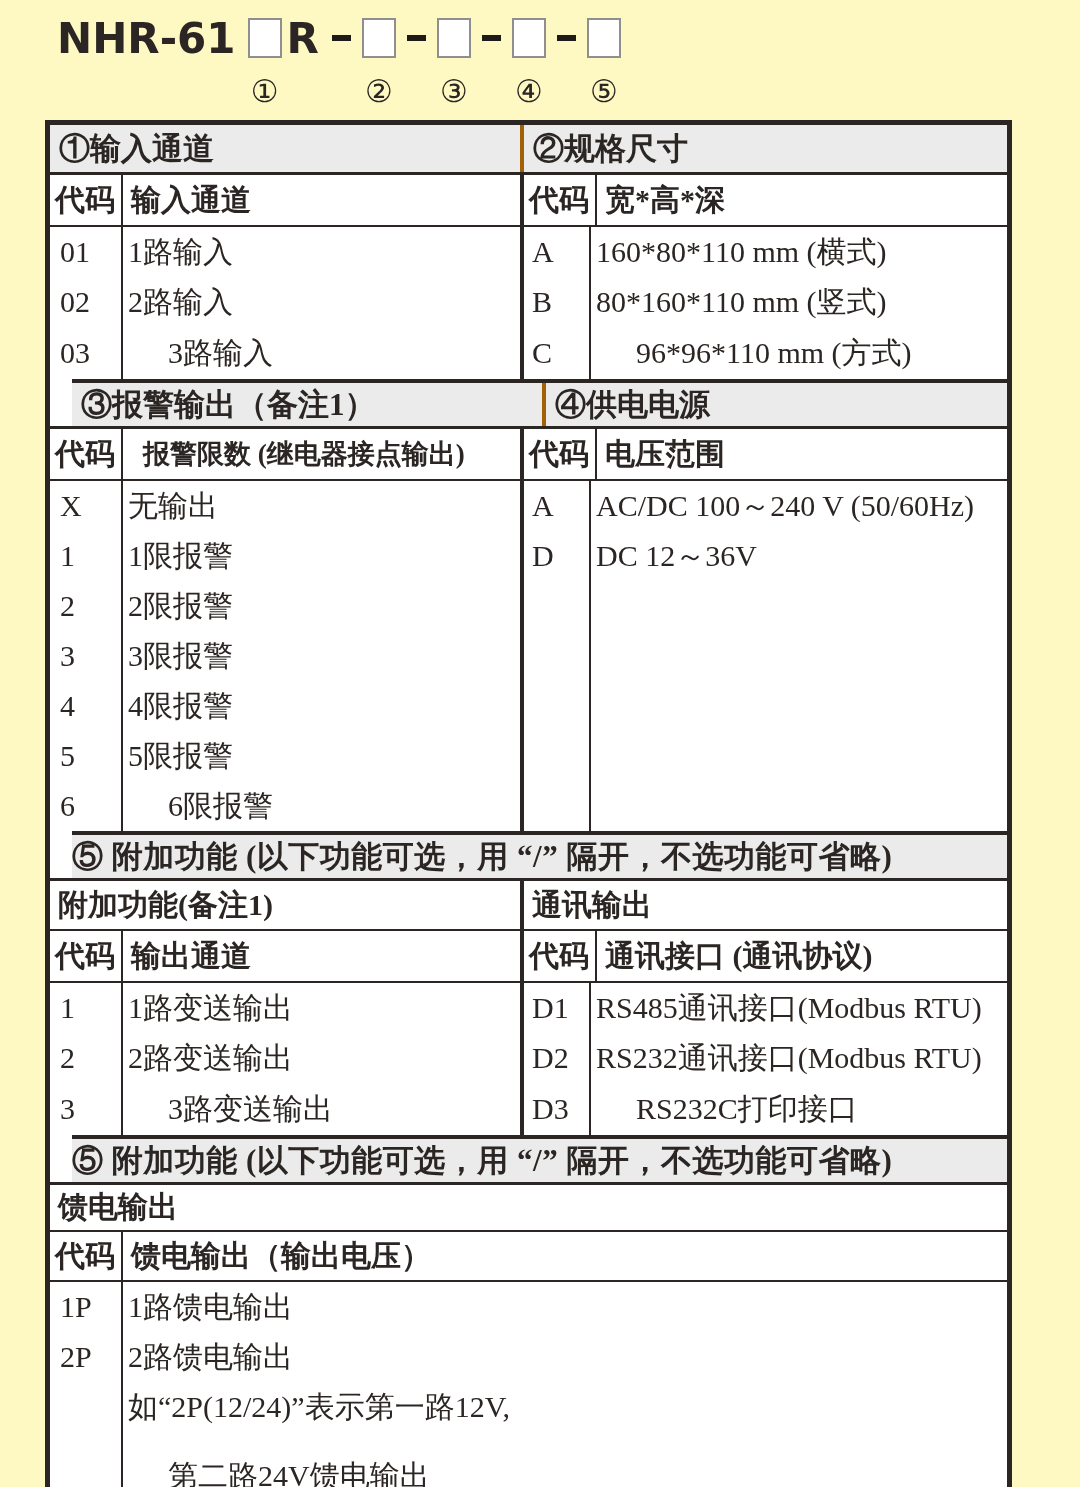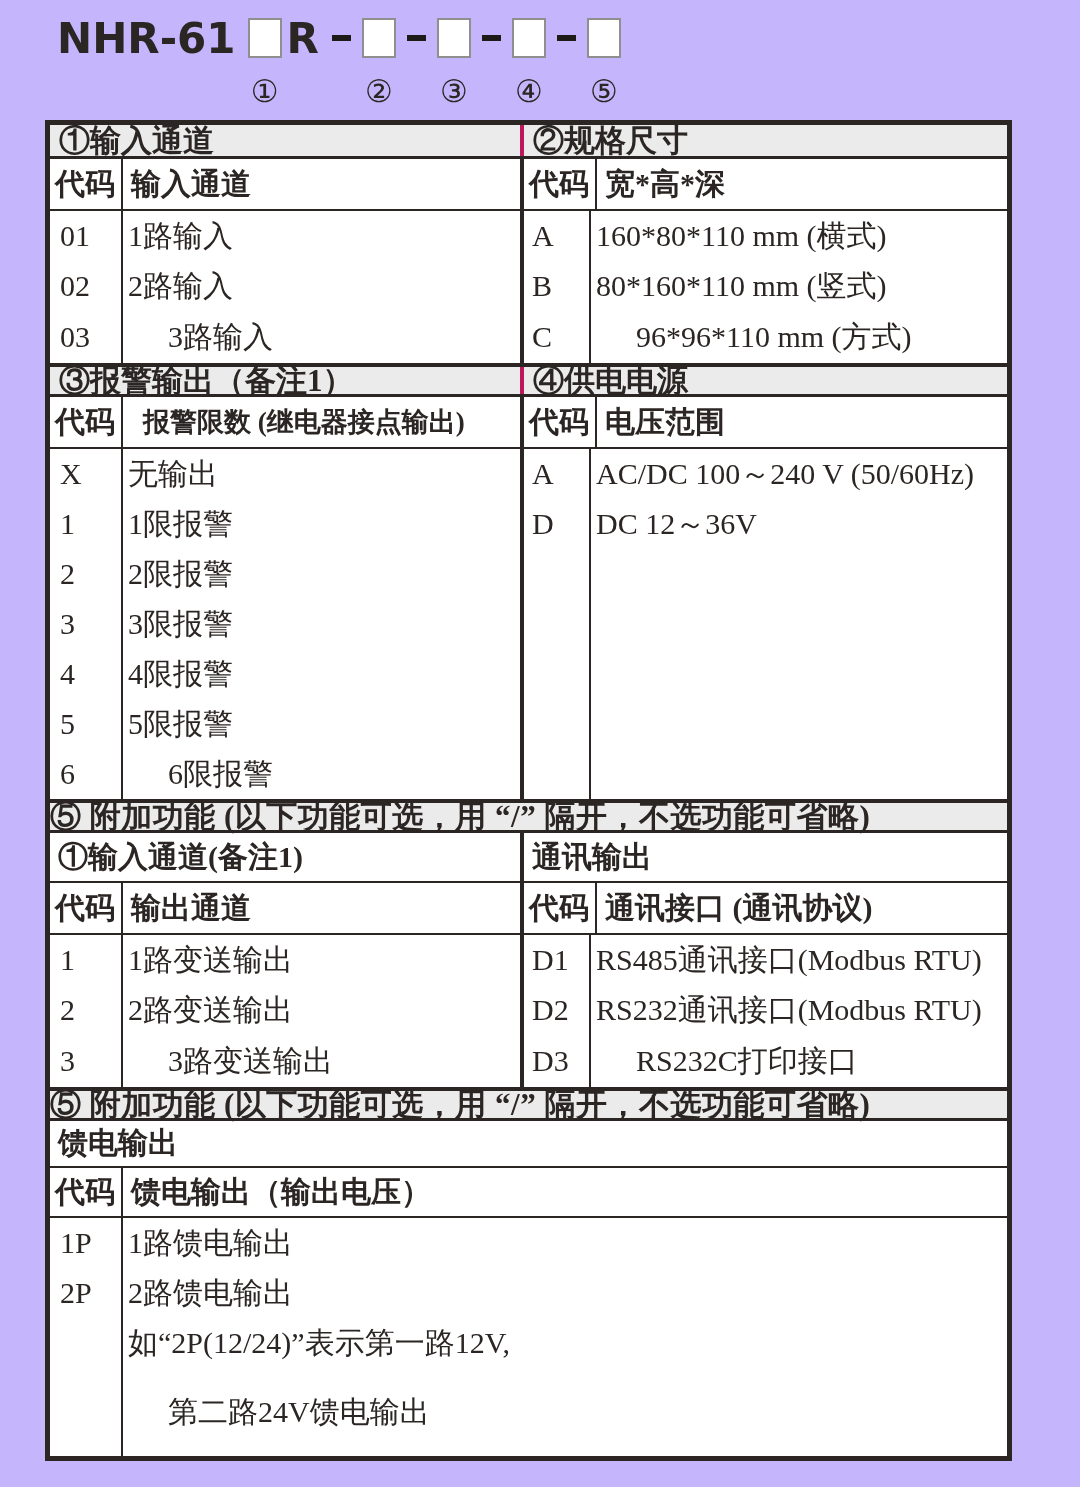--- a/index.html
+++ b/index.html
@@ -1,20 +1,20 @@
 <!DOCTYPE html>
 <html><head>
 <meta charset="utf-8">
 <style>
   * { box-sizing: border-box; margin: 0; padding: 0; }
   html,body { background:#ffffff; }
   .page {
     position: relative;
     width: 1080px; height: 1487px;
-    background: #c4b5fd;
+    background: #fef9c3;
     color: #2b2623;
     font-family: "Liberation Serif", "DejaVu Serif", serif;
     overflow: hidden;
   }
 
   
   .model { padding: 8px 0 0 57px; }
   .mrow { display: flex; align-items: center; height: 60px; }
   .mprefix {
     font-family: "DejaVu Sans", "Liberation Sans", sans-serif;
@@ -39,25 +39,25 @@
   
   .tbl {
     margin: 6px 0 0 45px;
     width: 967px;
     border: 5px solid #2b2623;
     background: #fff;
     font-size: 30px;
   }
   .bt2 { border-top: 2px solid #2b2623; }
   .bt3 { border-top: 3px solid #2b2623; }
-  .bt4 { border-top: 4px solid #2b2623; }
-
-  .band { display: flex; background: #ebebeb; font-weight: bold; font-size: 31px; height: 31px; }
+  .bt4 { border-top: 4px solid #2b2623; margin-left: 22px; }
+
+  .band { display: flex; background: #ebebeb; font-weight: bold; font-size: 31px; height: 47px; }
   .band .bl { width: 470px; display: flex; align-items: center; padding-left: 9px; }
-  .band .br { flex: 1; border-left: 4px solid #be185d; display: flex; align-items: center; padding-left: 9px; }
+  .band .br { flex: 1; border-left: 4px solid #a16207; display: flex; align-items: center; padding-left: 9px; }
   .band .bfull { flex: 1; display: flex; align-items: center; letter-spacing: 0.5px; }
 
   .pair { display: flex; }
   .pl { width: 470px; }
   .pr { flex: 1; border-left: 4px solid #2b2623; }
 
   .sub { height: 48px; display: flex; align-items: center; padding-left: 8px; font-weight: 600; }
 
   .sh { display: flex; height: 50px; font-weight: 600; }
   .sh .c { width: 73px; border-right: 2px solid #2b2623; display: flex; align-items: center; padding-left: 5px; }
@@ -229,21 +229,21 @@
             <div class="c"></div>
             <div class="d"></div>
           </div>
       </div>
     </div>
 
     <div class="band bt4">
       <div class="bfull">⑤ 附加功能 (以下功能可选，用 “/” 隔开，不选功能可省略)</div>
     </div>
     <div class="pair bt3">
-      <div class="pl sub">①输入通道(备注1)</div>
+      <div class="pl sub">附加功能(备注1)</div>
       <div class="pr sub">通讯输出</div>
     </div>
     <div class="pair bt2">
       <div class="pl sh">
         <div class="c">代码</div>
         <div class="d">输出通道</div>
       </div>
       <div class="pr sh">
         <div class="c">代码</div>
         <div class="d">通讯接口 (通讯协议)</div>

